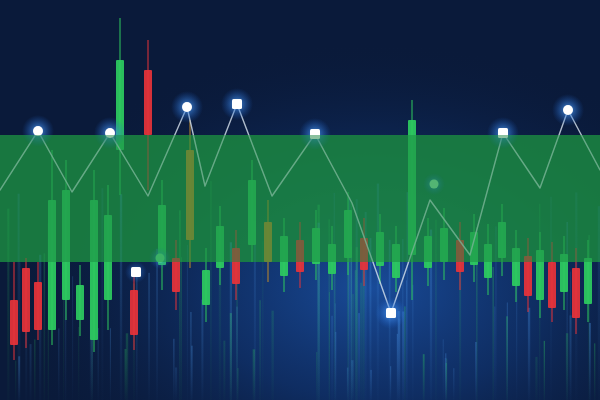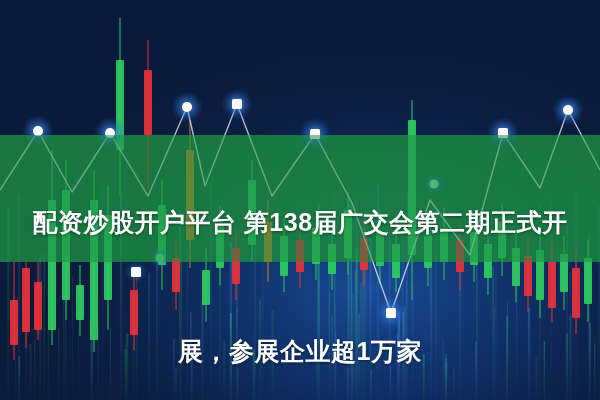--- a/index.html
+++ b/index.html
@@ -546,18 +546,16 @@
           <rect x="131" y="267" width="10" height="10" fill="#ffffff" rx="1.5"></rect>
           <circle cx="434" cy="184" r="11" fill="url(#nodeGlow)" opacity="0.7"></circle>
           <circle cx="434" cy="184" r="4.5" fill="#8fe6a8"></circle>
           <circle cx="160" cy="258" r="11" fill="url(#nodeGlow)" opacity="0.7"></circle>
           <circle cx="160" cy="258" r="4.5" fill="#5ee08a"></circle>
         </g>
     </svg>
   </div>
 
   <div id="headline">
-    <span>配资炒股开户平台 第138届广交会第二期正式开</span>
     <br>
-    <span>展，参展企业超1万家</span>
   </div>
 
 </div>
 
 </body></html>

